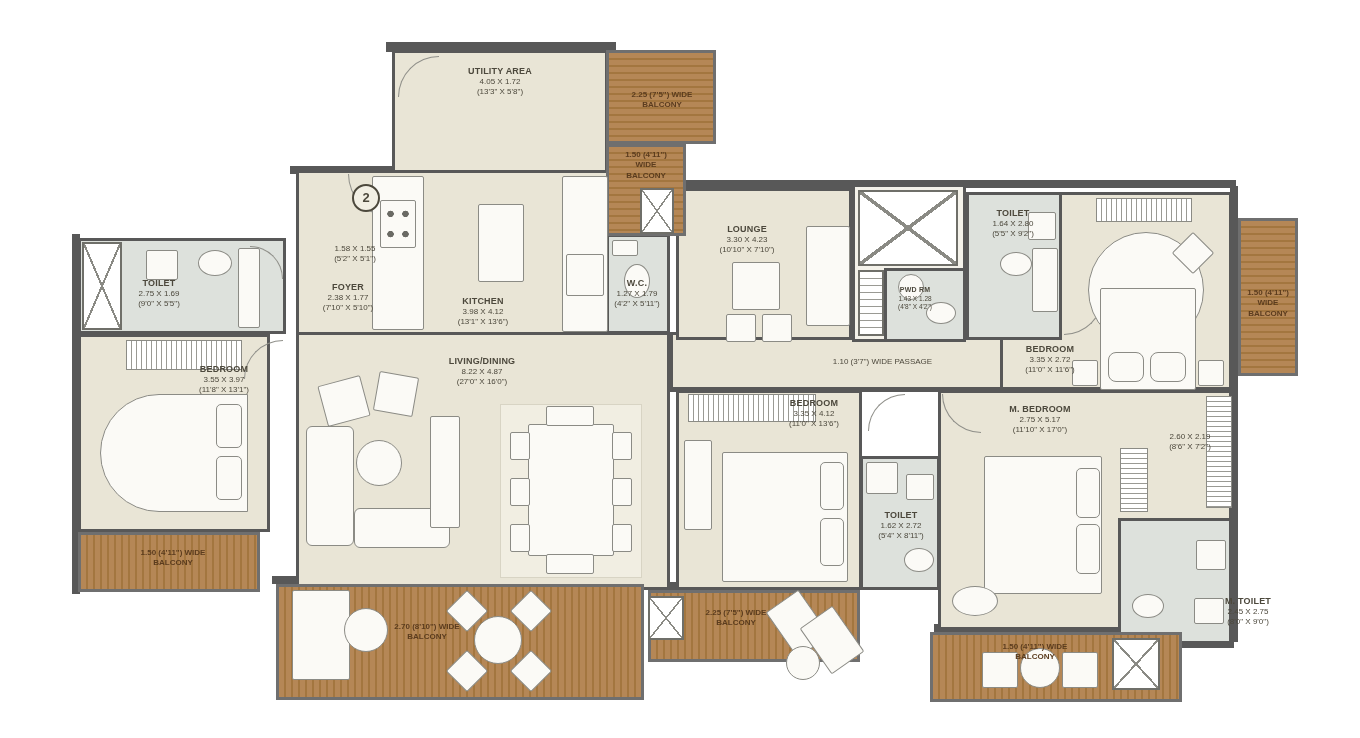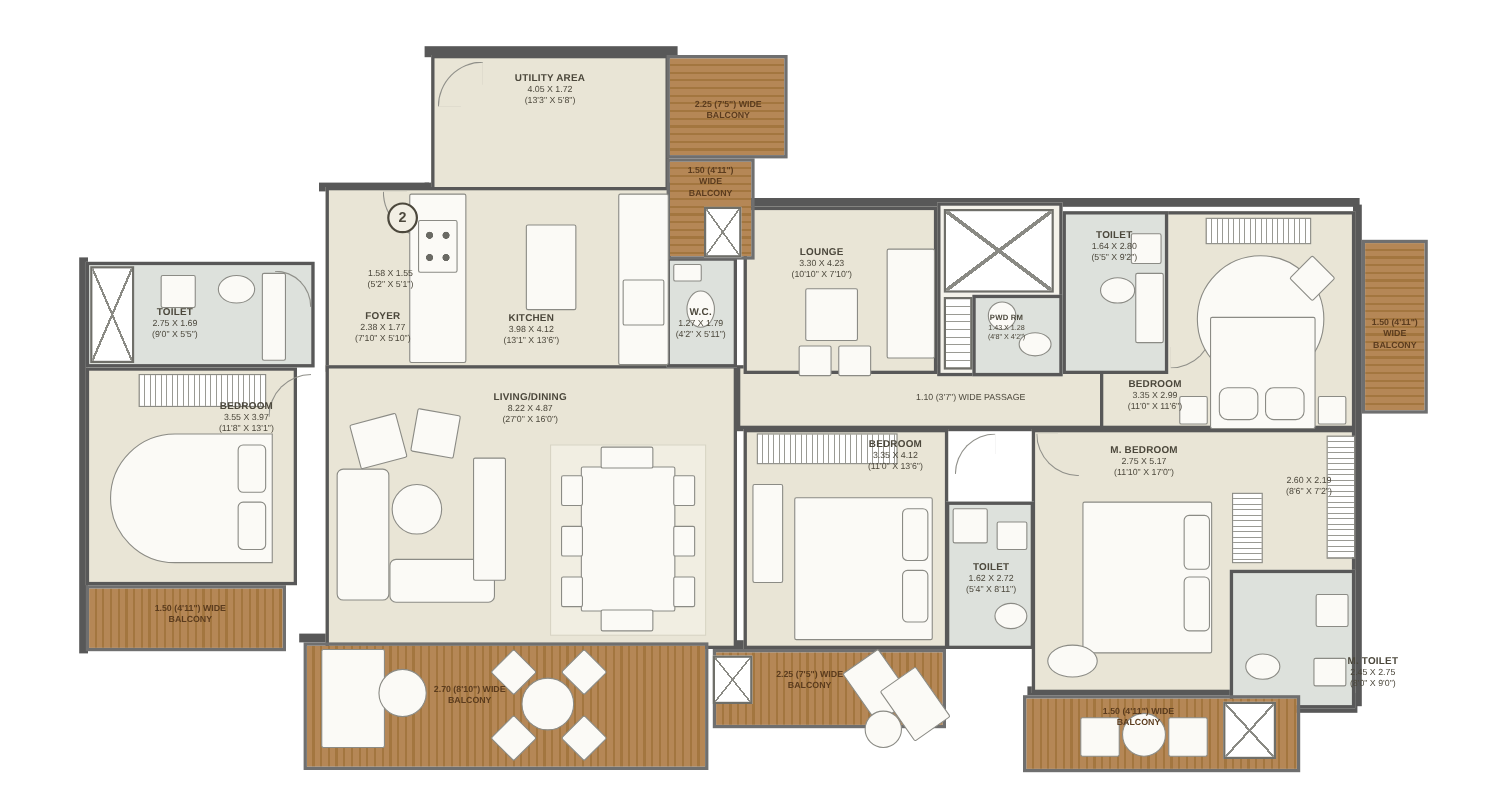--- a/index.html
+++ b/index.html
@@ -190,21 +190,21 @@
     <div class="dm">1.58 X 1.55</div>
     <div class="dm">(5'2" X 5'1")</div>
   </div>
 
   <div class="lbl" style="left:308px;top:282px;width:80px">
     <div class="nm">FOYER</div>
     <div class="dm">2.38 X 1.77</div>
     <div class="dm">(7'10" X 5'10")</div>
   </div>
 
-  <div class="lbl" style="left:438px;top:284px;width:90px">
+  <div class="lbl" style="left:438px;top:296px;width:90px">
     <div class="nm">KITCHEN</div>
     <div class="dm">3.98 X 4.12</div>
     <div class="dm">(13'1" X 13'6")</div>
   </div>
 
   <div class="lbl" style="left:120px;top:278px;width:78px">
     <div class="nm">TOILET</div>
     <div class="dm">2.75 X 1.69</div>
     <div class="dm">(9'0" X 5'5")</div>
   </div>
@@ -240,21 +240,21 @@
   </div>
 
   <div class="lbl" style="left:972px;top:208px;width:82px">
     <div class="nm">TOILET</div>
     <div class="dm">1.64 X 2.80</div>
     <div class="dm">(5'5" X 9'2")</div>
   </div>
 
   <div class="lbl" style="left:1002px;top:344px;width:96px">
     <div class="nm">BEDROOM</div>
-    <div class="dm">3.35 X 2.99</div>
+    <div class="dm">3.35 X 2.72</div>
     <div class="dm">(11'0" X 11'6")</div>
   </div>
 
   <div class="plbl" style="left:795px;top:357px;width:175px">1.10 (3'7") WIDE PASSAGE</div>
 
   <div class="lbl" style="left:766px;top:398px;width:96px">
     <div class="nm">BEDROOM</div>
     <div class="dm">3.35 X 4.12</div>
     <div class="dm">(11'0" X 13'6")</div>
   </div>

